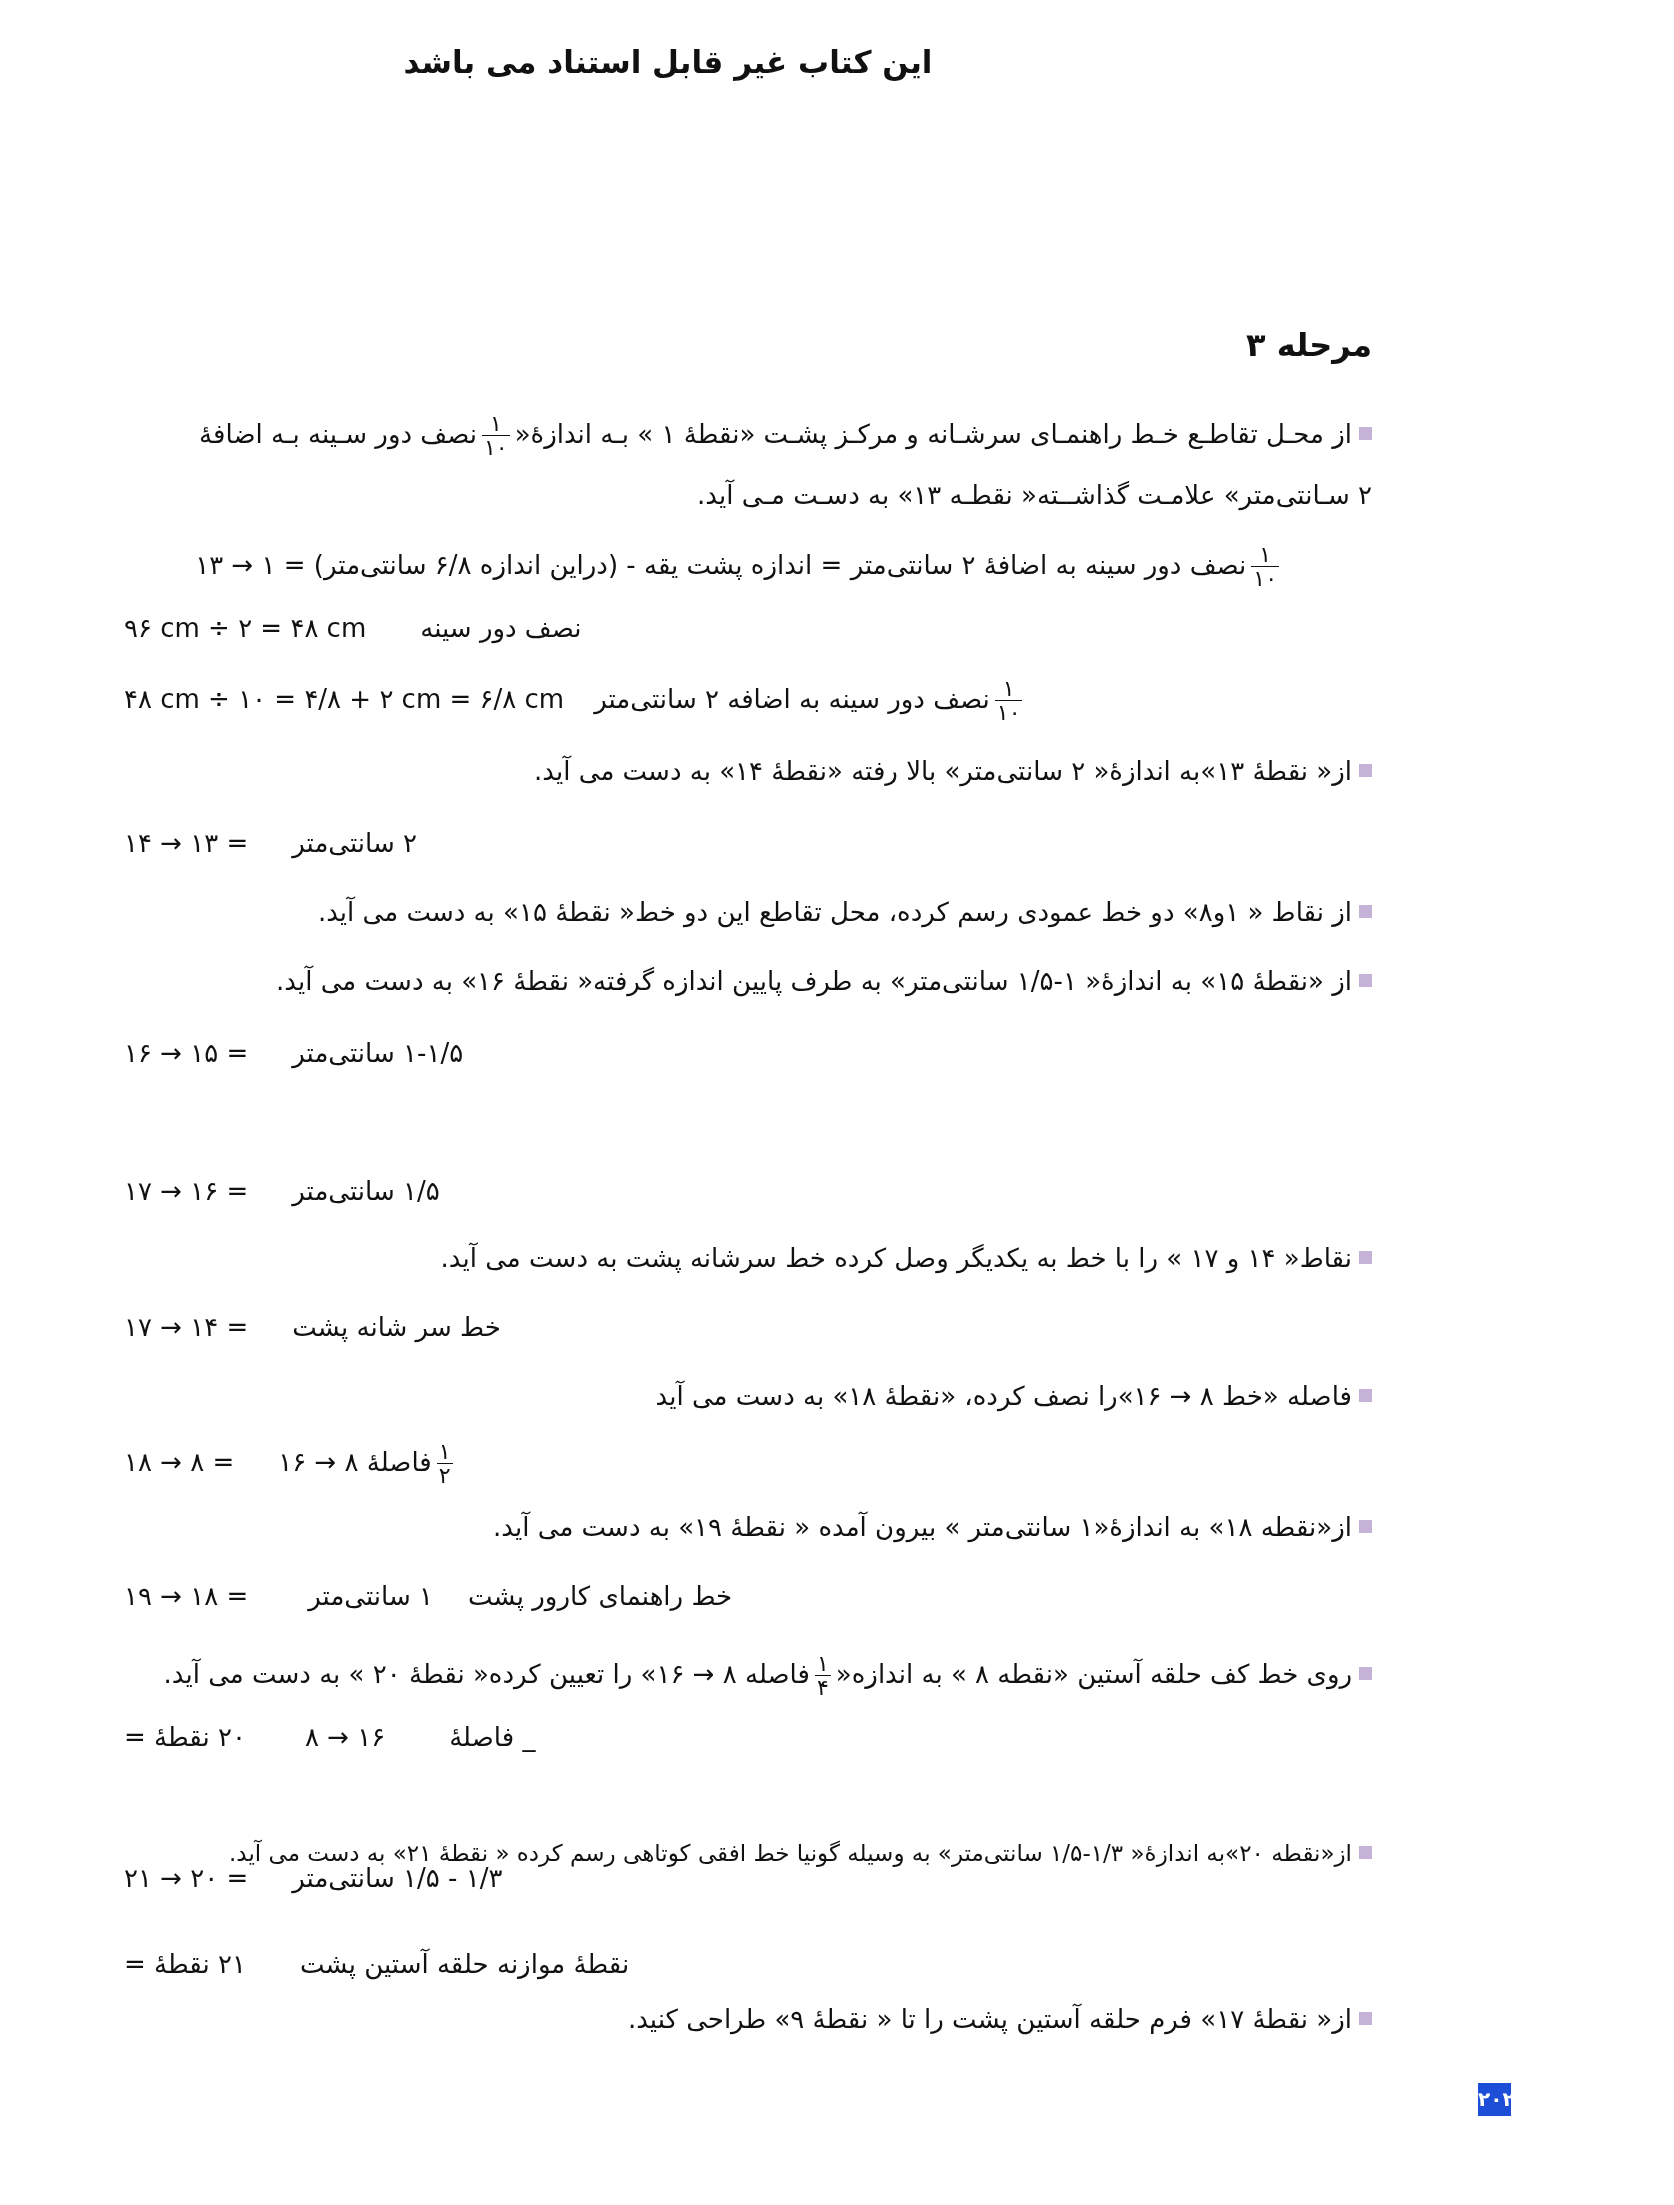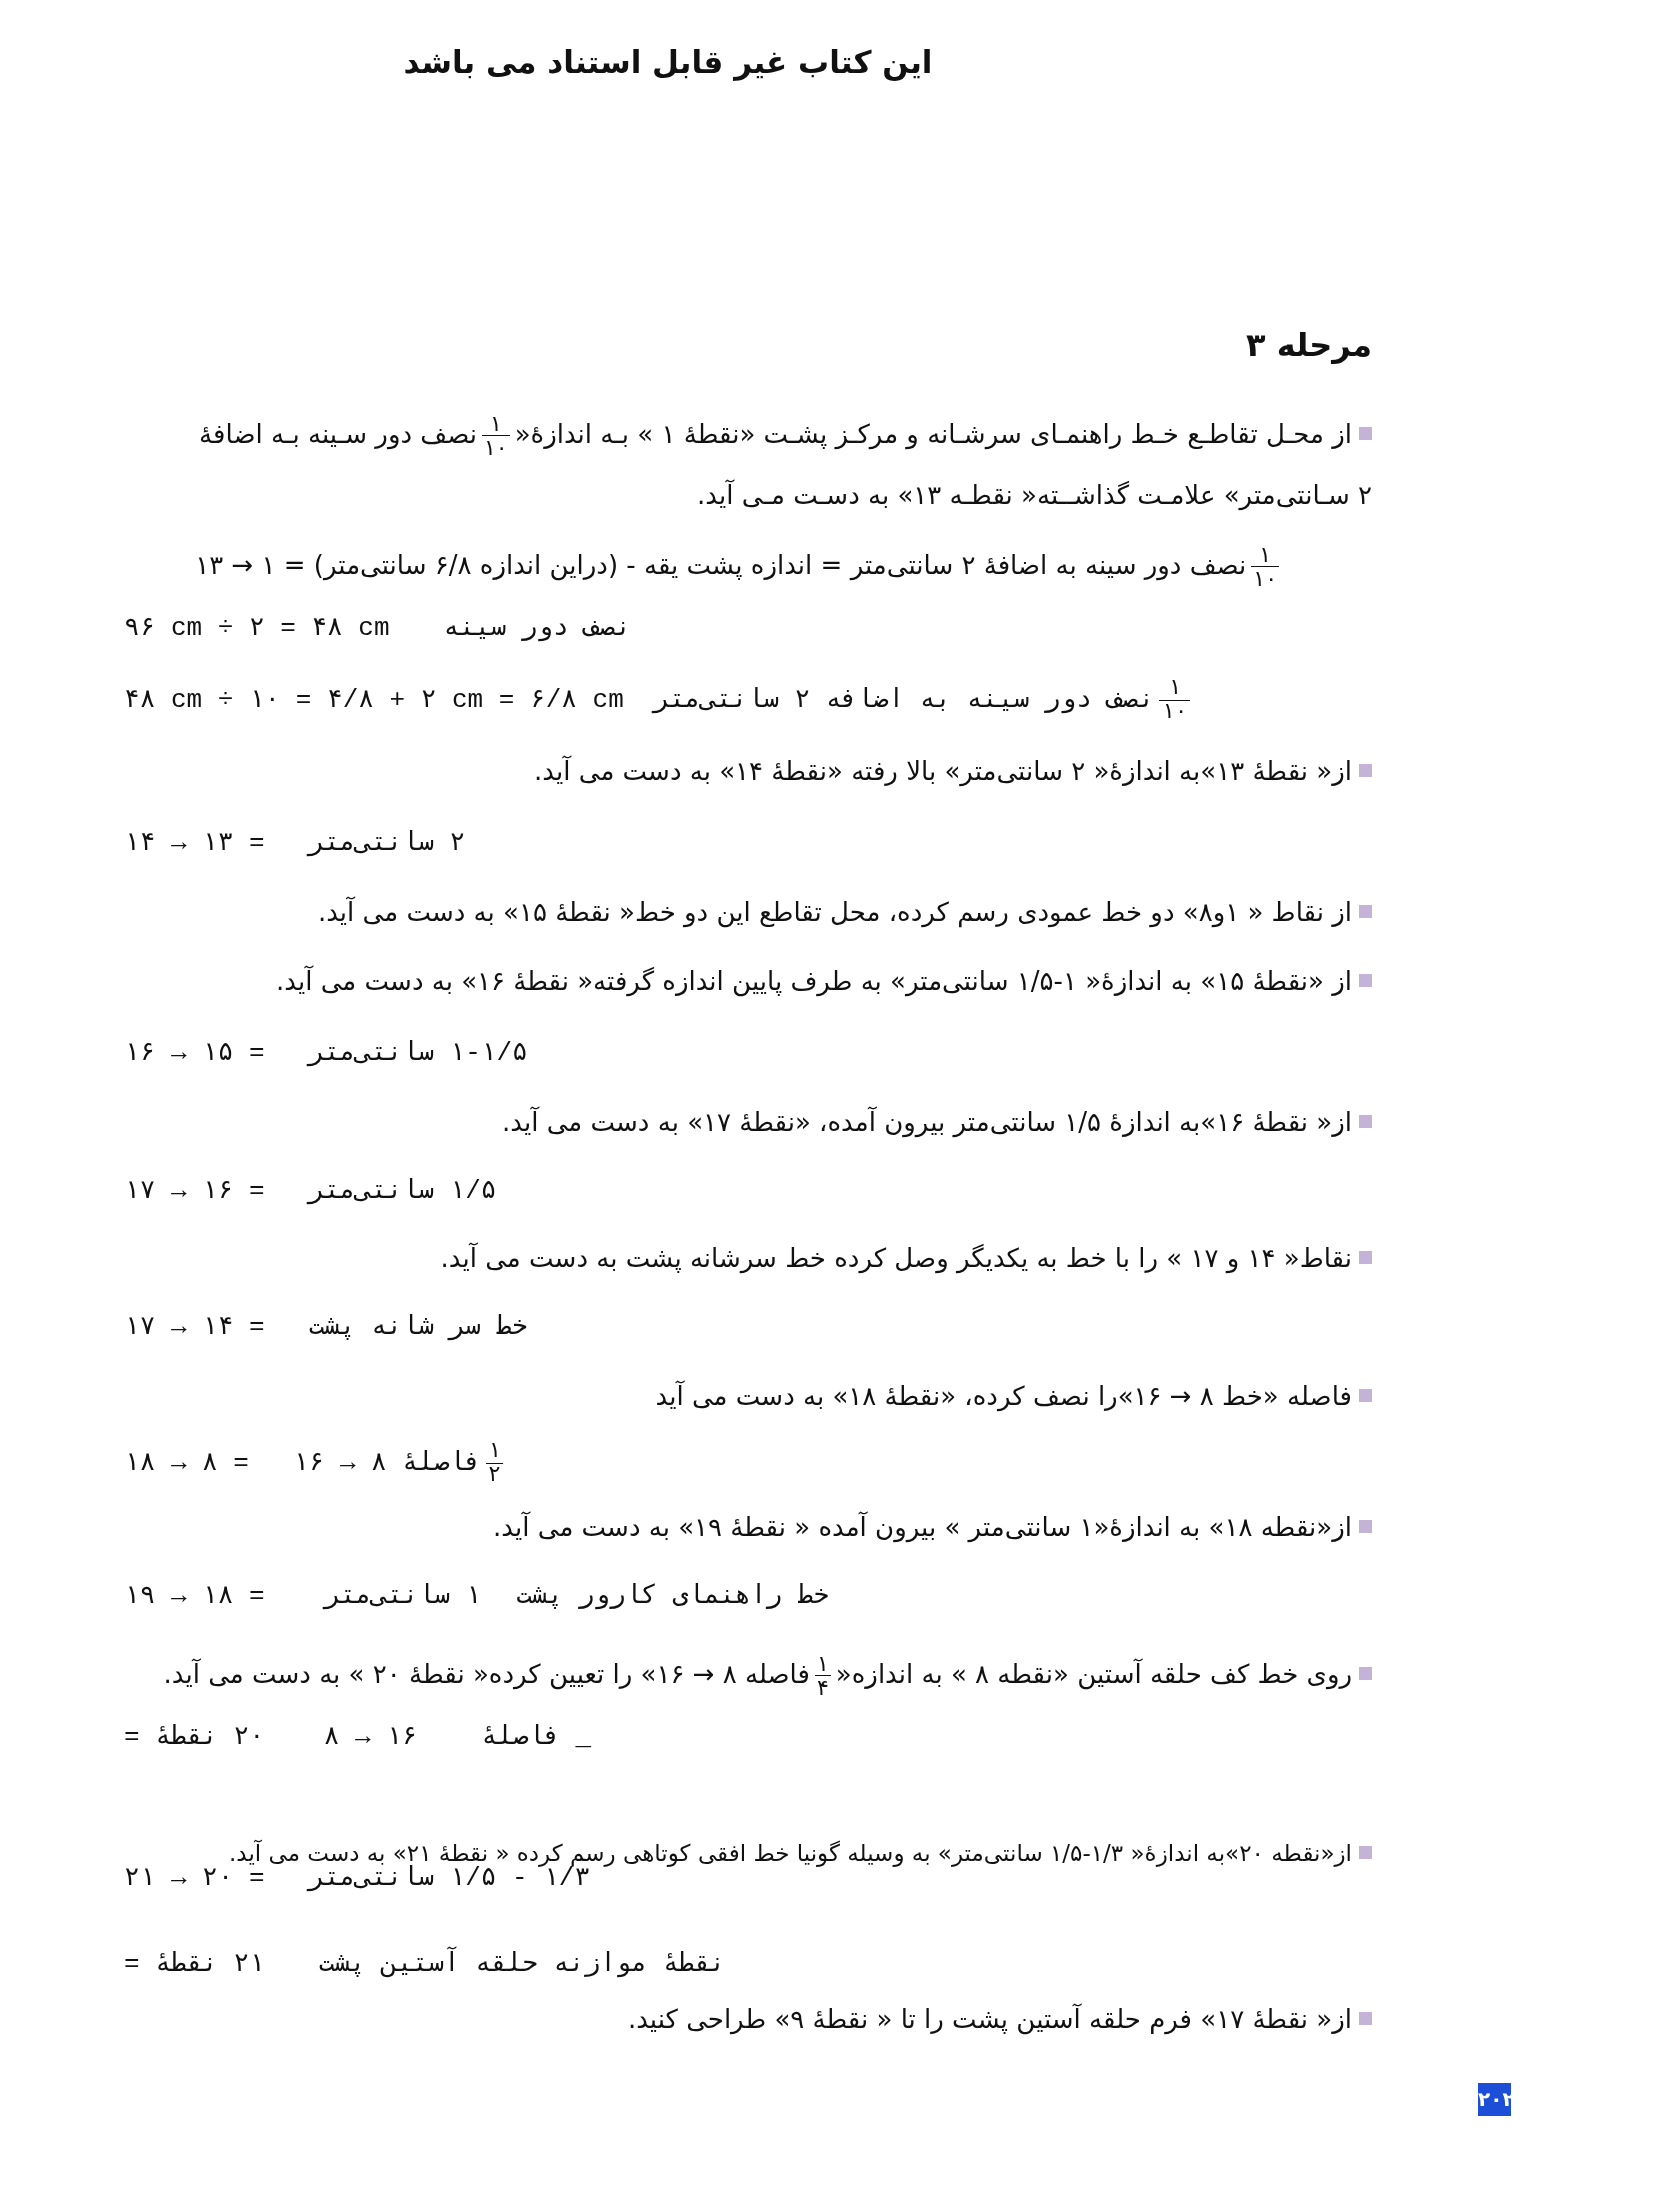--- a/index.html
+++ b/index.html
@@ -19,21 +19,21 @@
     direction:rtl; white-space:nowrap;
   }
   .line {
     position:absolute; font-size:26px; white-space:nowrap; line-height:1;
   }
   .para { right:302px; direction:rtl; }
   .bullet {
     display:inline-block; width:13px; height:13px; background:#c4b3d6;
     margin-left:7px; vertical-align:middle; position:relative; top:-2px;
   }
-  .formula { left:124px; direction:ltr;font-family:Liberation Mono, monospace; }
+  .formula { left:124px; direction:ltr; }
   .formula .lhs { display:inline-block; direction:ltr; }
   .formula .rhs { display:inline-block; direction:rtl; margin-left:54px; }
   .frac {
     display:inline-block; vertical-align:middle; text-align:center;
     font-size:22px; line-height:1.05; margin:0 5px;
   }
   .frac .num { display:block; border-bottom:1.5px solid #111; padding:0 2px; }
   .frac .den { display:block; padding:0 2px; }
   .page-num {
     position:absolute; left:1478px; top:2083px; width:33px; height:33px;
@@ -80,23 +80,20 @@
   </div>
 
   <div class="line para rtl" style="top:968px;">
     <span class="bullet"></span><span>از «نقطهٔ ۱۵» به اندازهٔ« ۱-۱/۵ سانتی‌متر» به طرف پایین اندازه گرفته« نقطهٔ ۱۶» به دست می آید.</span>
   </div>
 
   <div class="line formula" style="top:1040px;">
     <span class="lhs">۱۶ → ۱۵ =</span><span class="rhs" style="margin-left:44px;">۱-۱/۵ سانتی‌متر</span>
   </div>
 
-  <div class="line para rtl" style="top:1109px;">
-    <span class="bullet"></span><span>از« نقطهٔ ۱۶»به اندازهٔ ۱/۵ سانتی‌متر بیرون آمده، «نقطهٔ ۱۷» به دست می آید.</span>
-  </div>
 
   <div class="line formula" style="top:1178px;">
     <span class="lhs">۱۷ → ۱۶ =</span><span class="rhs" style="margin-left:44px;">۱/۵ سانتی‌متر</span>
   </div>
 
   <div class="line para rtl" style="top:1245px;">
     <span class="bullet"></span><span>نقاط« ۱۴ و ۱۷ » را با خط به یکدیگر وصل کرده خط سرشانه پشت به دست می آید.</span>
   </div>
 
   <div class="line formula" style="top:1314px;">

